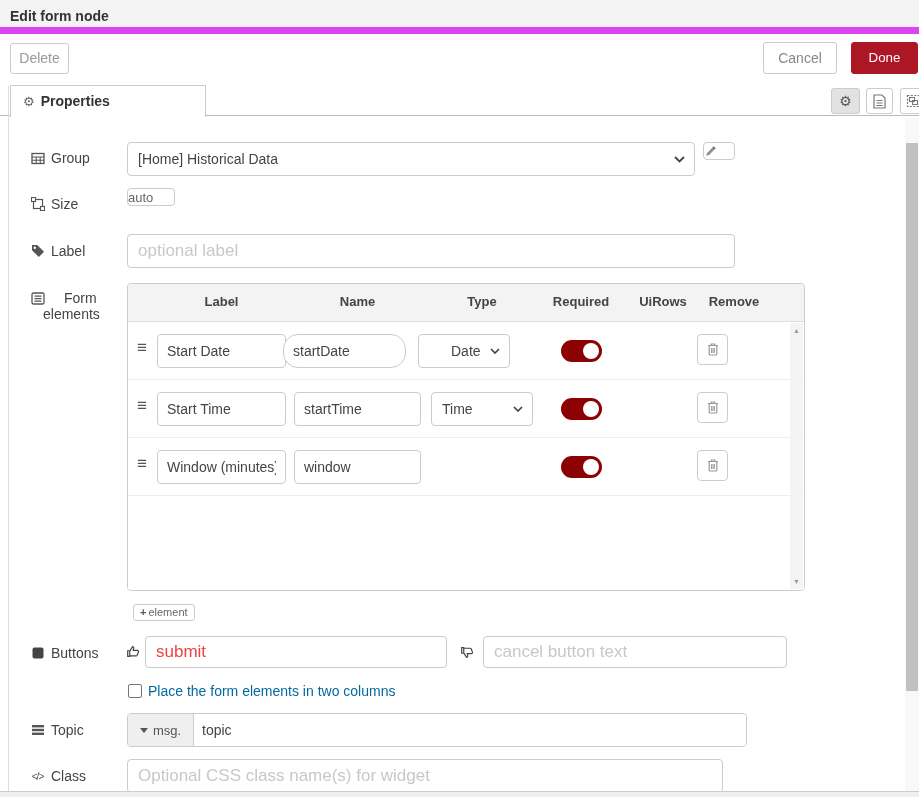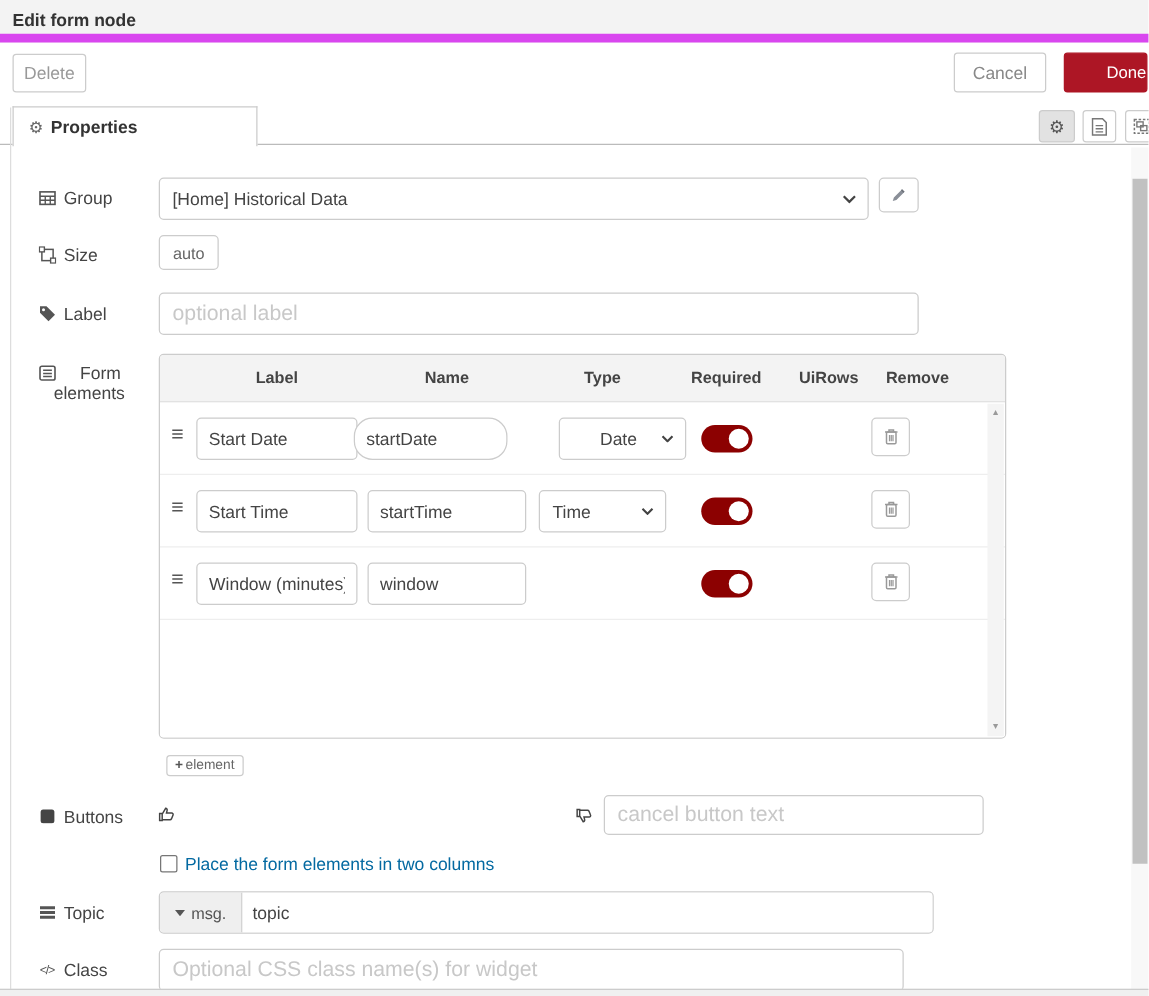--- a/index.html
+++ b/index.html
@@ -8,21 +8,21 @@
   #stage { position:relative; width:919px; height:797px; overflow:hidden; background:#fff; }
 
   
   .dlg-header { position:absolute; top:0; left:0; width:919px; height:34px; background:#f3f3f3; border-bottom:7px solid #d946ef; }
   .dlg-title { position:absolute; left:10px; top:8px; font-weight:bold; color:#333; }
 
   
   .btn { display:inline-block; background:#fff; border:1px solid #ccc; border-radius:3px; color:#888; text-align:center; font-size:14px; cursor:pointer; }
   .btn-delete { position:absolute; left:10px; top:43px; width:59px; height:31px; line-height:29px; color:#999; }
   .btn-cancel { position:absolute; left:763px; top:42px; width:74px; height:32px; line-height:30px; color:#888; }
-  .btn-done { position:absolute; left:851px; top:42px; width:67px; height:32px; line-height:30px; background:#ad1625; border:1px solid #ad1625; color:#fff; border-radius:3px; text-align:right; cursor:pointer; }
+  .btn-done { position:absolute; left:851px; top:42px; width:67px; height:32px; line-height:30px; background:#ad1625; border:1px solid #ad1625; color:#fff; border-radius:3px; text-align:center; cursor:pointer; }
 
   
   .tabbar { position:absolute; top:85px; left:0; width:919px; height:31px; border-bottom:1px solid #bbb; background:#fff; }
   .tab-active { position:absolute; left:10px; top:85px; width:196px; height:32px; background:#fff; border:1px solid #ccc; border-bottom:none; z-index:3; line-height:30px; padding-left:12px; color:#333; font-weight:bold; font-size:14px; cursor:default; }
   .tab-active .gear-glyph { color:#666; font-weight:normal; margin-right:6px; font-size:13px; }
   .tabbtn { position:absolute; top:88px; height:26px; width:29px; background:#fff; border:1px solid #ccc; border-radius:3px; z-index:3; display:flex; align-items:center; justify-content:center; cursor:pointer; }
   .tabbtn.active { background:#e2e2e2; }
   .tabbtn svg, .tabbtn span { pointer-events:none; }
 
   
@@ -31,21 +31,21 @@
   .page-scroll-thumb { position:absolute; left:1px; top:25px; width:12px; height:548px; background:#c1c1c1; }
   .footer-strip { position:absolute; left:0; top:791px; width:919px; height:6px; background:#f0f0f0; border-top:1px solid #ccc; }
 
   
   .frow-label { position:absolute; left:30px; color:#444; display:flex; align-items:center; gap:6px; white-space:nowrap; }
   .ficon { display:inline-flex; width:15px; justify-content:center; }
   input.tin { position:absolute; height:34px; border:1px solid #ccc; border-radius:4px; padding:0 10px; font-size:17px; color:#ef4444; font-family:inherit; outline:none; background:#fff; }
   input.tin::placeholder { color:#c8c8c8; }
   .sel { position:absolute; height:34px; border:1px solid #ccc; border-radius:4px; background:#fff; line-height:32px; padding-left:10px; color:#444; cursor:pointer; }
   .sel .chev { position:absolute; right:9px; top:13px; }
-  .small-btn { position:absolute; height:28px; border:1px solid #ccc; border-radius:4px; background:#fff; display:flex; align-items:center; justify-content:center; cursor:pointer; }
+  .small-btn { position:absolute; height:18px; border:1px solid #ccc; border-radius:4px; background:#fff; display:flex; align-items:center; cursor:pointer; }
 
   
   .fe-box { position:absolute; left:127px; top:283px; width:678px; height:308px; border:1px solid #ccc; border-radius:4px; background:#fff; overflow:hidden; }
   .fe-head { position:relative; height:38px; background:#f3f3f3; border-bottom:1px solid #ddd; }
   .fe-head span { position:absolute; top:10px; font-weight:bold; font-size:13px; color:#444; text-align:center; }
   .fe-list { position:relative; height:268px; background:#fff; }
   .fe-row { position:relative; height:58px; border-bottom:1px solid #eee; }
   .fe-row .drag { position:absolute; left:9px; top:16px; font-size:17px; font-weight:bold; color:#555; cursor:grab; }
   .fe-row input.cin { position:absolute; top:12px; height:34px; border:1px solid #ccc; border-radius:4px; padding:0 9px; font-size:14px; color:#444; font-family:inherit; outline:none; }
   .fe-row .sel { top:12px; }
@@ -178,21 +178,21 @@
       <span style="left:420px; width:66px;">Required</span>
       <span style="left:500px; width:70px;">UiRows</span>
       <span style="left:573px; width:66px;">Remove</span>
     </div>
     <div class="fe-list">
 
       <div class="fe-row">
         <span class="drag">≡</span>
         <input class="cin" style="left: 29px; width: 129px;" value="Start Date">
         <input class="cin" style="left: 155px; width: 123px; border-radius: 15px;" value="startDate">
-        <div class="sel" style="left:319px; width:102px;padding-left:32px;">
+        <div class="sel" style="left:290px; width:92px;padding-left:32px;">
           <span>Date</span>
           <span class="chev">
               <svg class="ico" width="10" height="6" viewBox="0 0 10 6">
                 <path d="M1 1l4 4 4-4" fill="none" stroke="#444" stroke-width="1.7"></path>
               </svg>
             </span>
         </div>
         <div class="toggle"></div>
         <div class="trash-btn">
           <svg class="ico" width="14" height="15" viewBox="0 0 14 15">
@@ -257,20 +257,21 @@
           <rect x="0.5" y="0.5" width="11" height="11" rx="2" fill="#444"></rect>
         </svg>
     </span>
     <span>Buttons</span>
   </div>
   <span class="thumb-ico" style="left:126px; top:644px;">
     <svg class="ico" width="15" height="15" viewBox="0 0 14 14">
         <path d="M1.6 6.3h1.9v5.2H1.6z M3.5 11V6.8l2.6-4.3c.8 0 1.3.7 1.1 1.5L6.7 6h3.9c.8 0 1.3.7 1 1.4l-1.2 3c-.2.4-.6.6-1 .6H3.5z" fill="none" stroke="#444" stroke-width="1.1"></path>
       </svg>
   </span>
+  <input class="tin" style="left: 145px; top: 636px; width: 302px; height: 32px;" value="submit">
   <span class="thumb-ico" style="left:460px; top:645px;">
     <svg class="ico" width="15" height="15" viewBox="0 0 14 14" transform="scale(1,-1)">
         <path d="M1.6 6.3h1.9v5.2H1.6z M3.5 11V6.8l2.6-4.3c.8 0 1.3.7 1.1 1.5L6.7 6h3.9c.8 0 1.3.7 1 1.4l-1.2 3c-.2.4-.6.6-1 .6H3.5z" fill="none" stroke="#444" stroke-width="1.1"></path>
       </svg>
   </span>
   <input class="tin" style="left: 483px; top: 636px; width: 304px; height: 32px;" placeholder="cancel button text">
 
   <div class="checkbox"></div>
   <div class="checkbox-label">Place the form elements in two columns</div>
 

